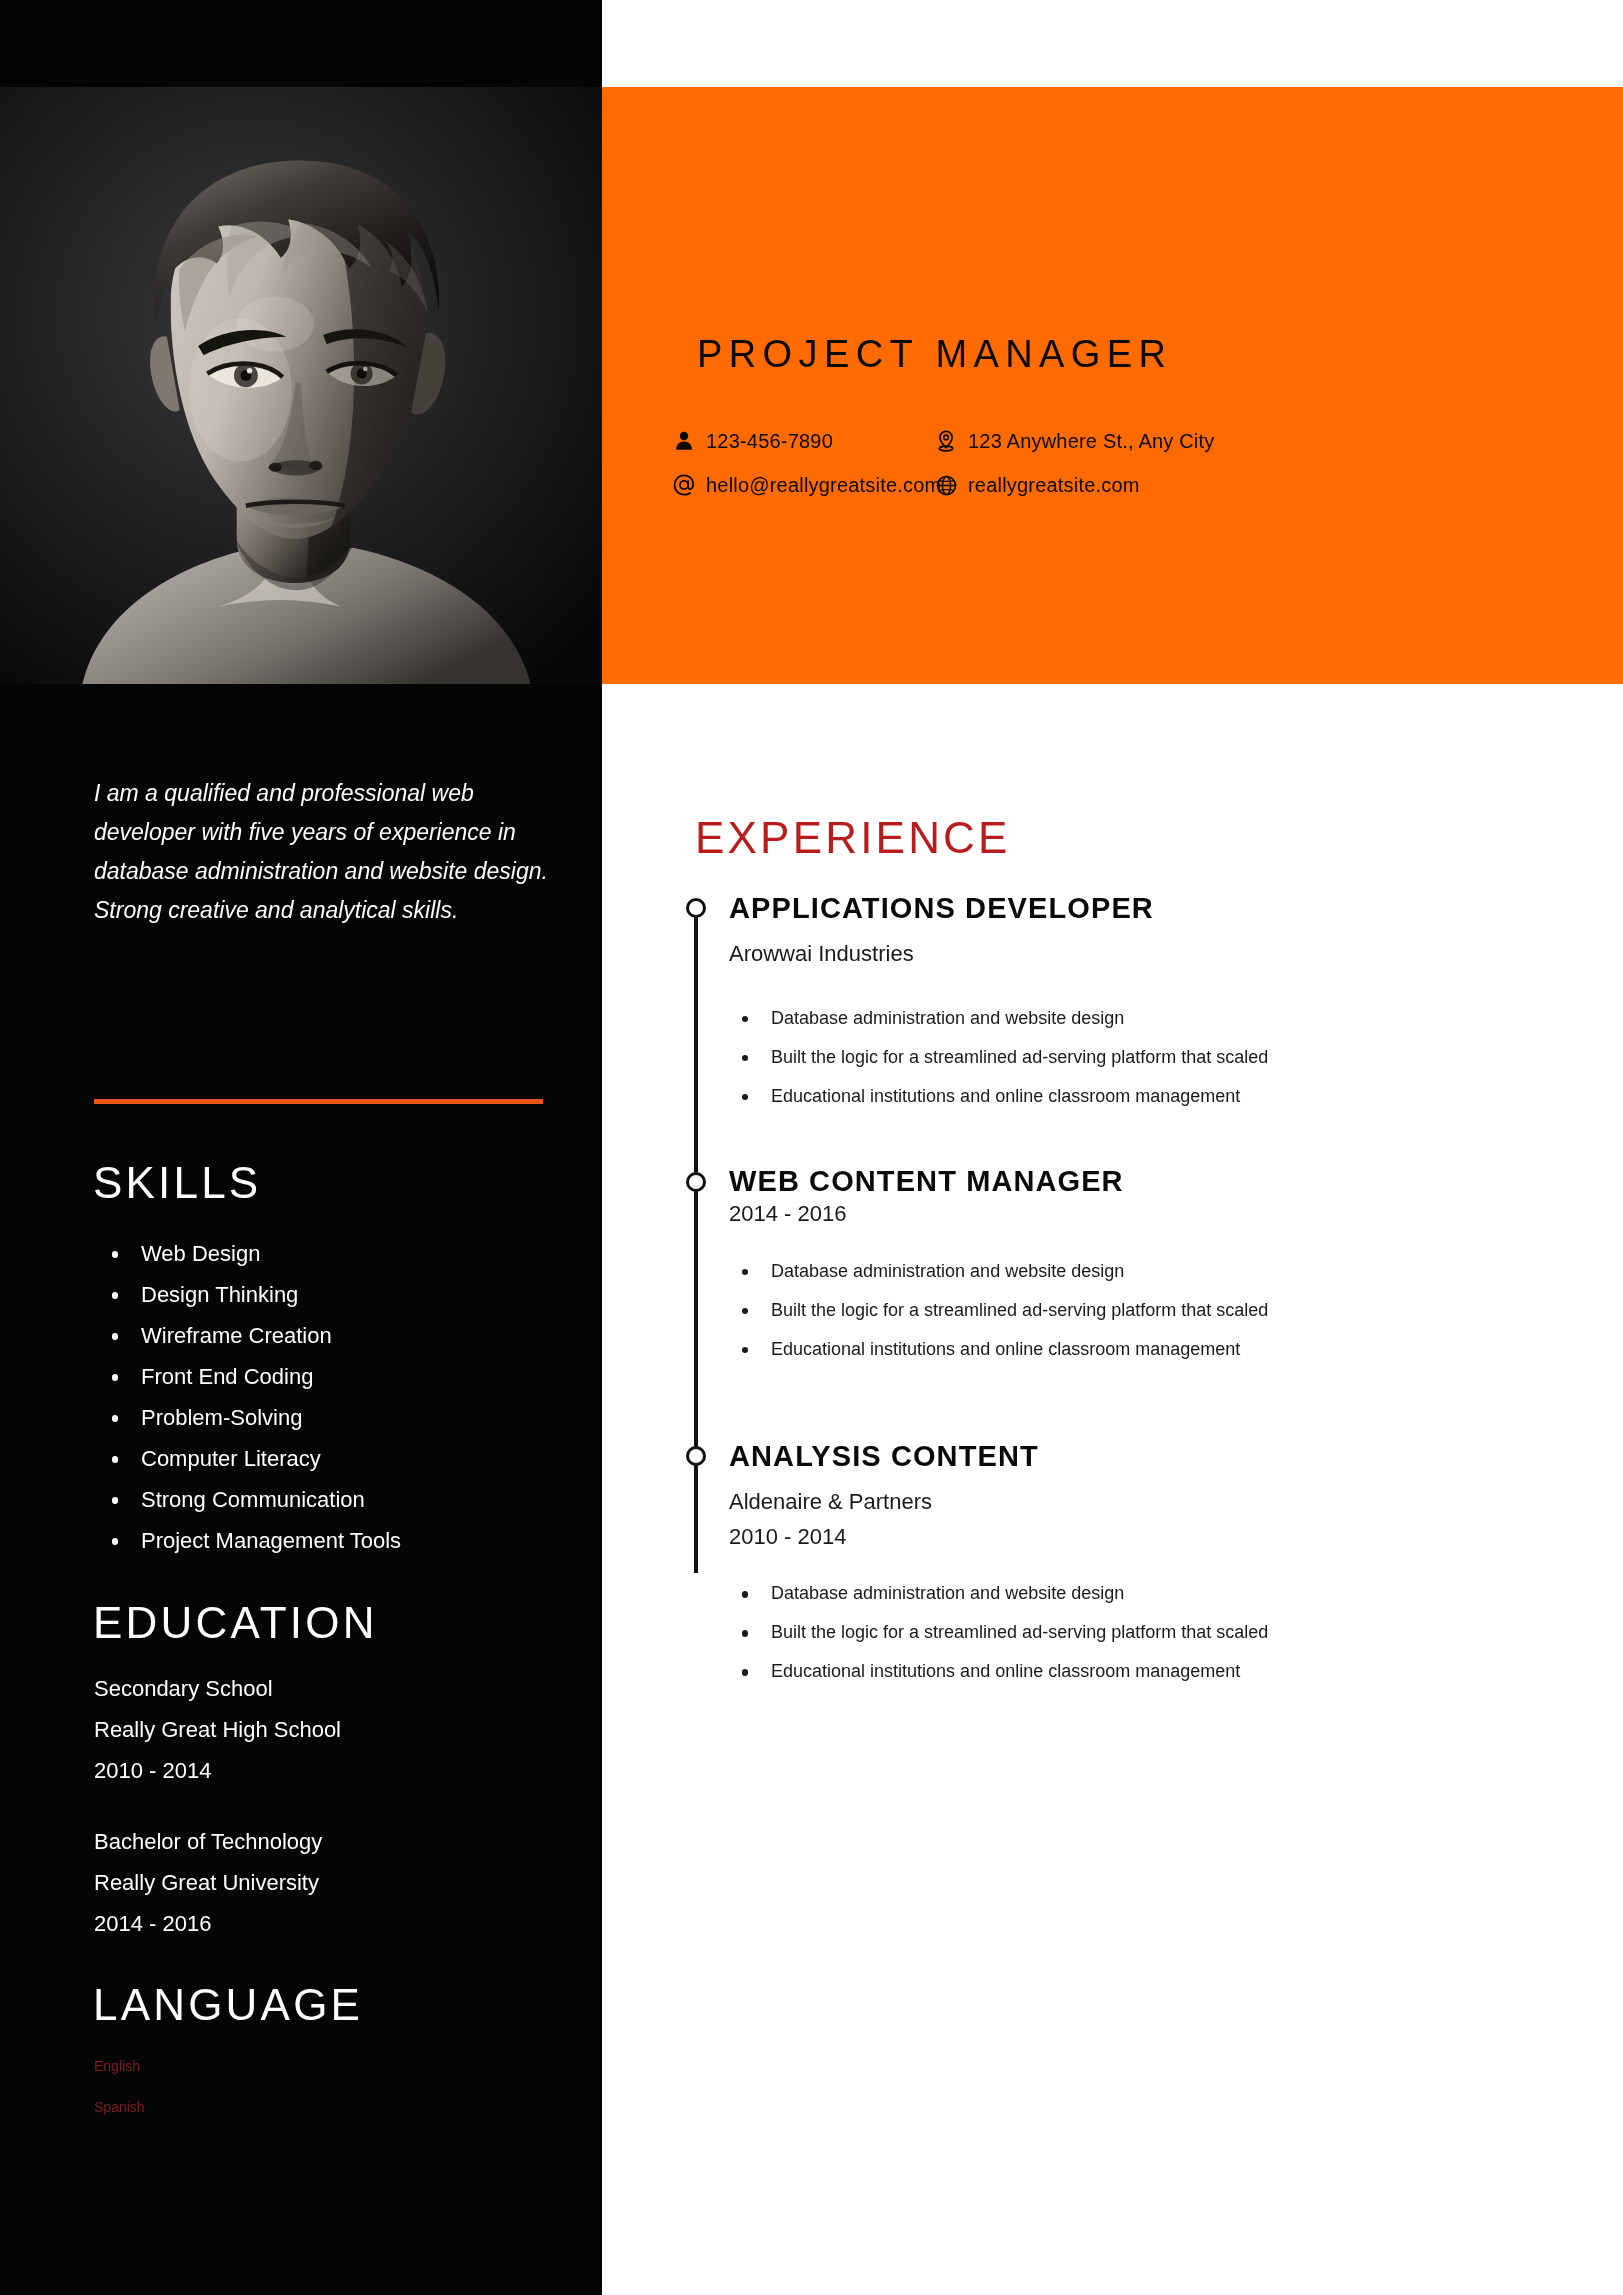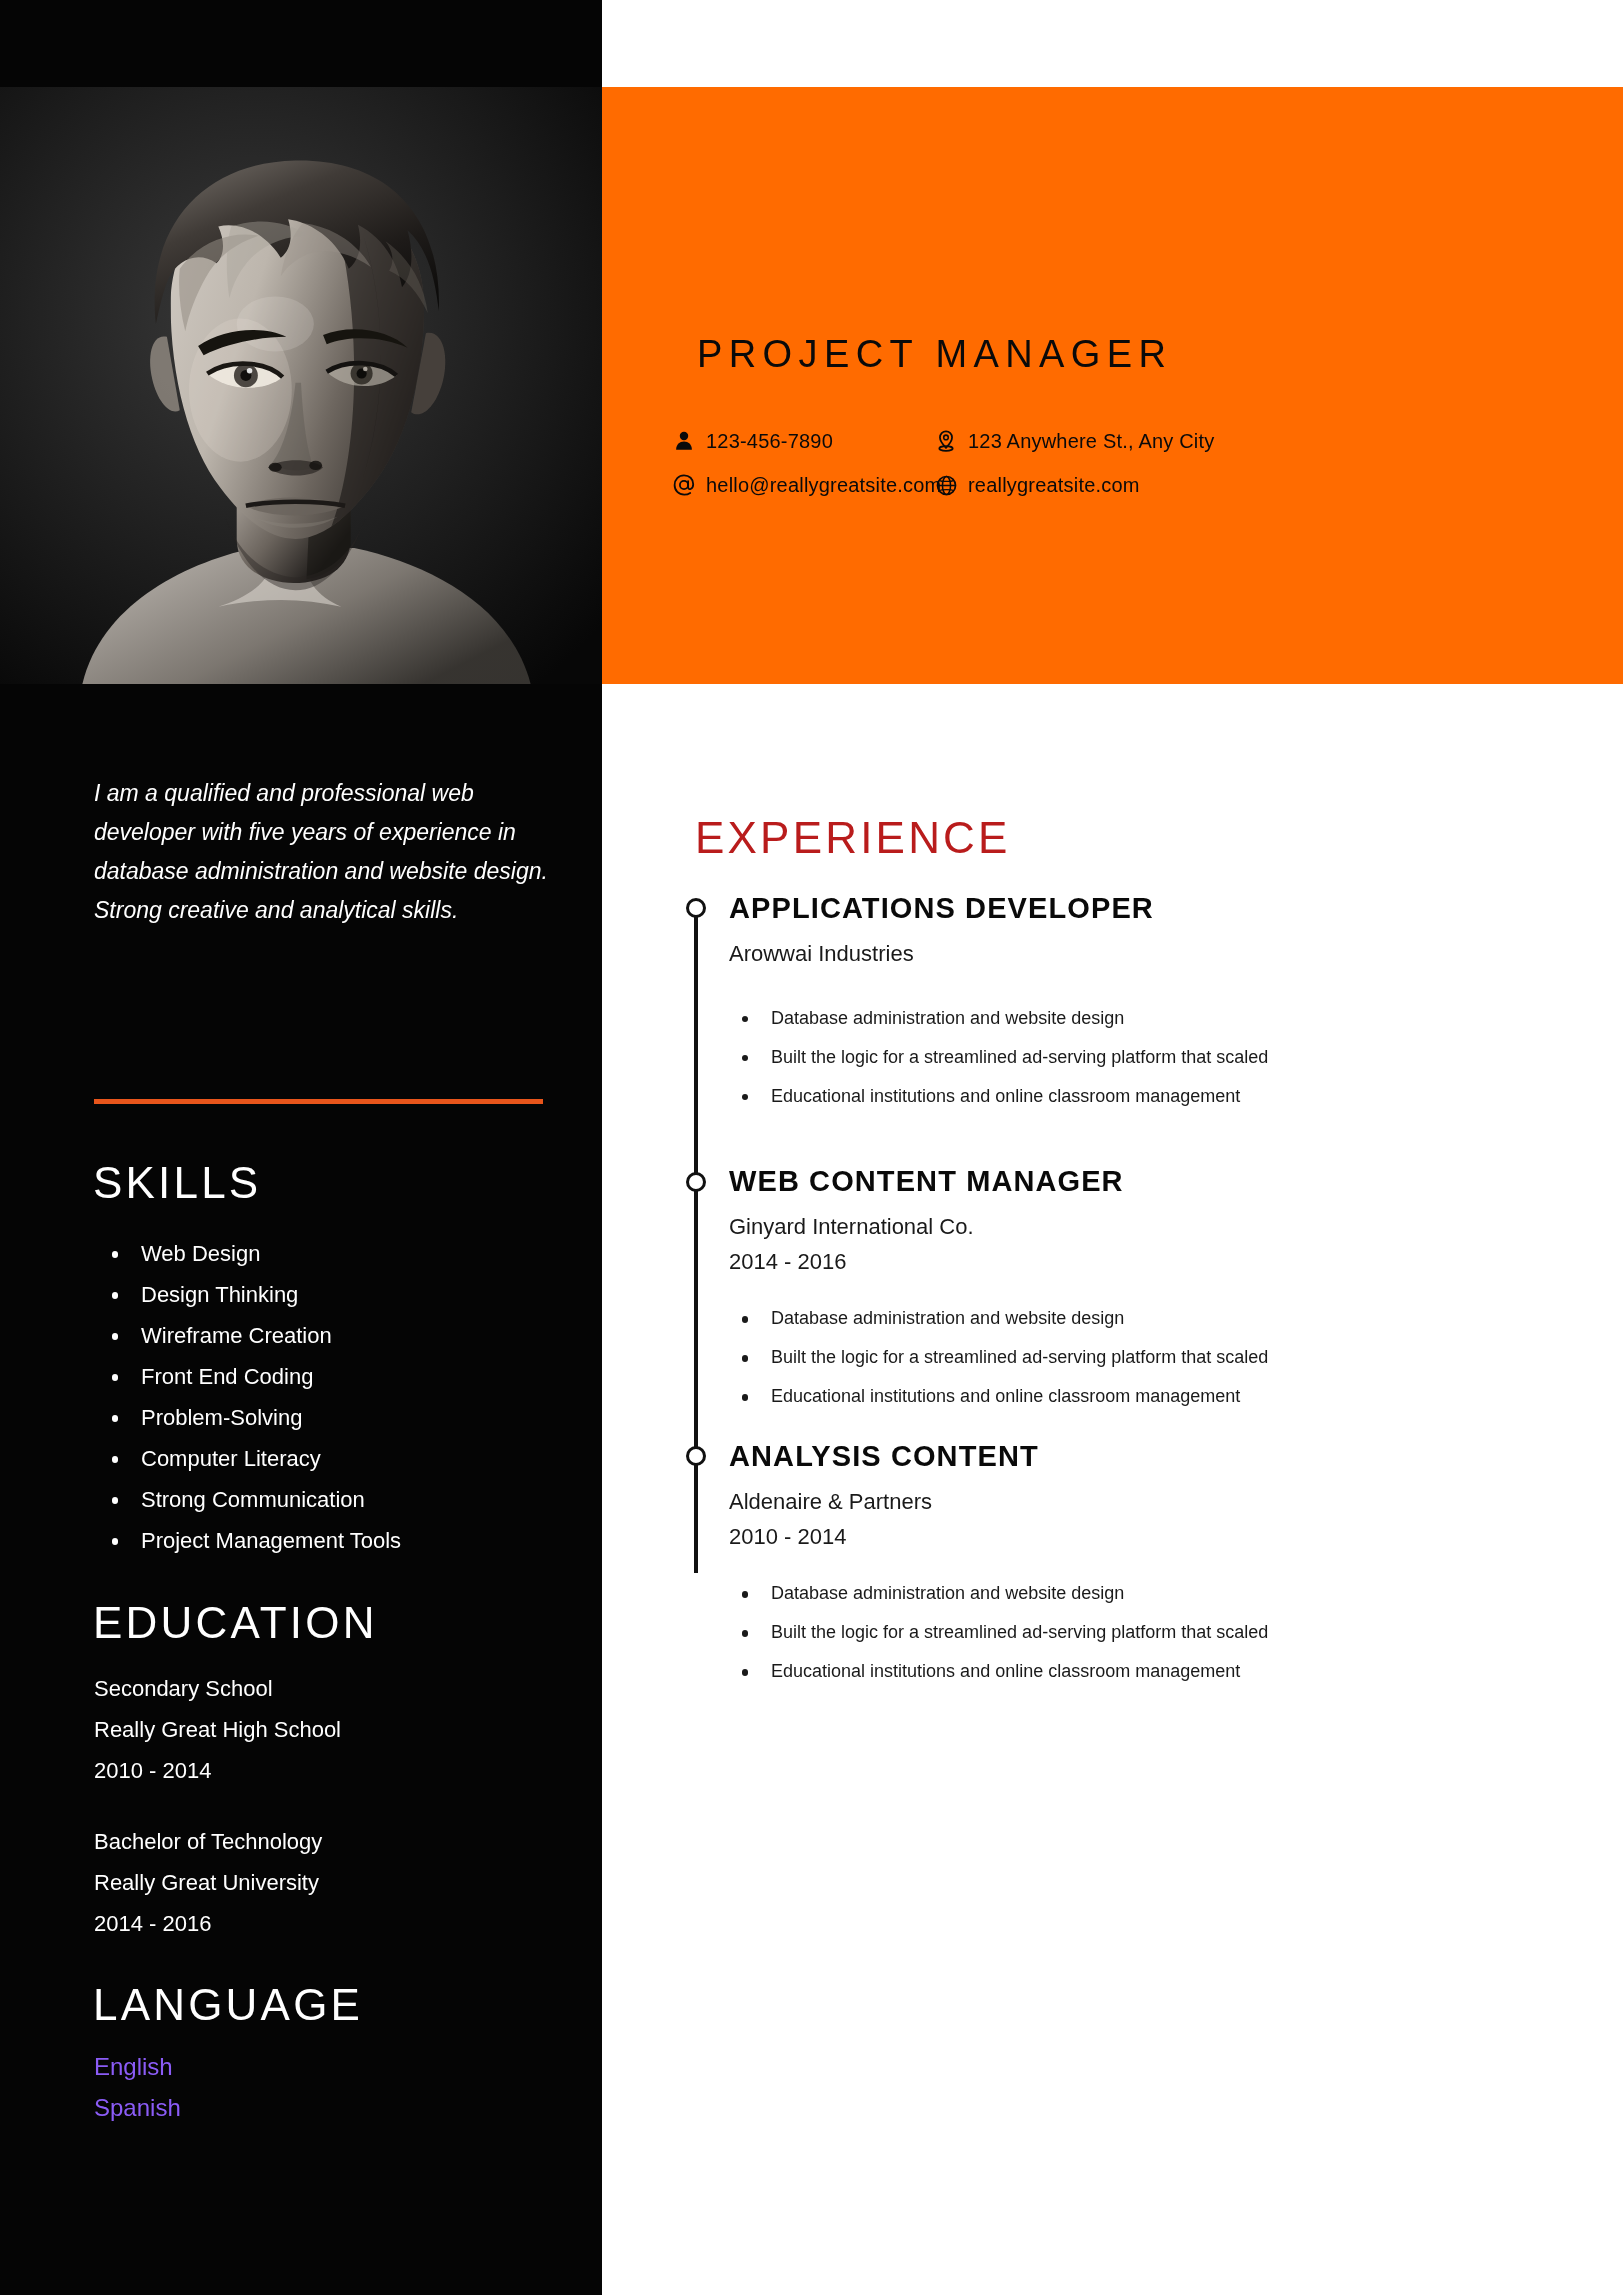--- a/index.html
+++ b/index.html
@@ -122,23 +122,23 @@
   #education-block { position:absolute; left:94px; top:1668px; width:478px; }
   .edu-entry { margin-bottom:30px; }
   .edu-entry div {
     font-size:22px;
     line-height:41px;
     color:#ffffff;
   }
 
   #language-block { position:absolute; left:94px; top:2046px; width:386px; }
   #language-block div {
-    font-size:24px;
+    font-size:14px;
     line-height:41px;
-    color:#8b5cf6;
+    color:#7f1d1d;
   }
 
   
   #main-column {
     position:absolute; left:602px; top:684px;
     width:1021px; height:1612px;
     background:#ffffff;
   }
   #experience-heading {
     position:absolute; left:93px; top:129px;
@@ -431,21 +431,20 @@
     <div class="job-company">Arowwai Industries</div>
     <ul class="job-bullets">
       <li>Database administration and website design</li>
       <li>Built the logic for a streamlined ad-serving platform that scaled</li>
       <li>Educational institutions and online classroom management</li>
     </ul>
   </div>
 
   <div class="job" id="job-2">
     <div class="job-title">WEB CONTENT MANAGER</div>
-    <div class="job-company">Ginyard International Co.</div>
     <div class="job-dates">2014 - 2016</div>
     <ul class="job-bullets">
       <li>Database administration and website design</li>
       <li>Built the logic for a streamlined ad-serving platform that scaled</li>
       <li>Educational institutions and online classroom management</li>
     </ul>
   </div>
 
   <div class="job" id="job-3">
     <div class="job-title">ANALYSIS CONTENT</div>

